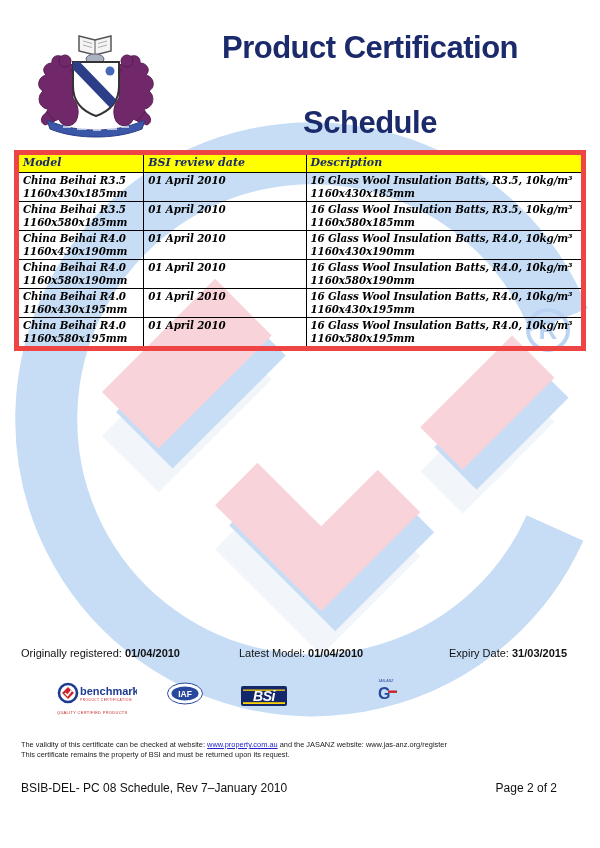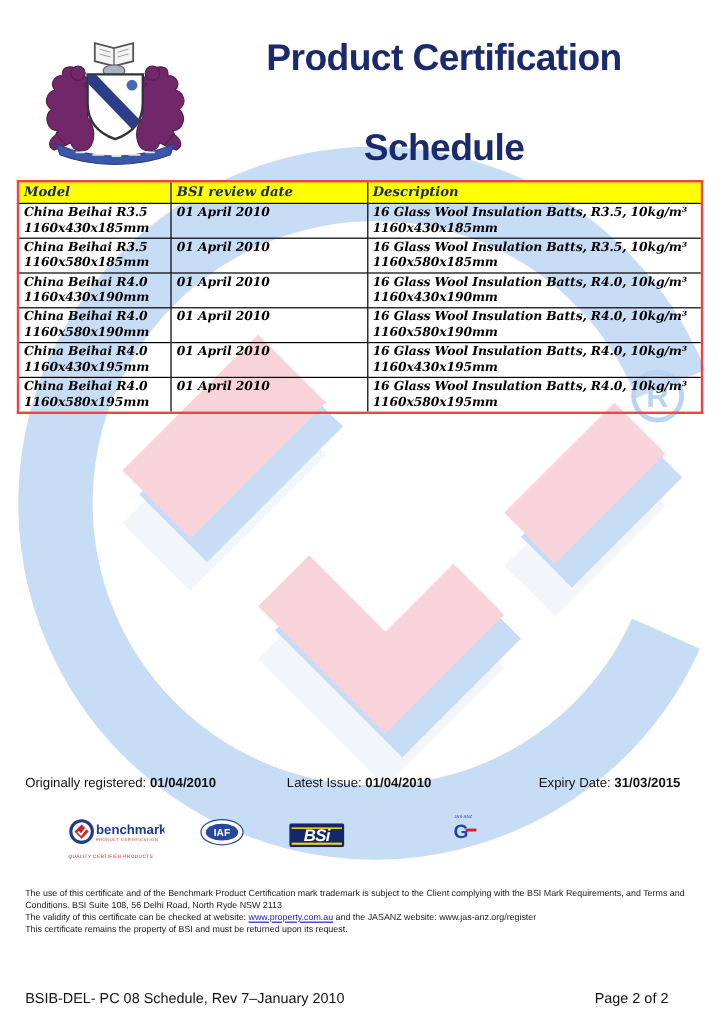--- a/index.html
+++ b/index.html
@@ -12,21 +12,21 @@
   .title-block{position:absolute;left:160px;top:30px;width:420px;text-align:center;z-index:1;
                color:#1b2a6b;font-weight:bold;font-size:31px;letter-spacing:-0.5px;}
   .title-line1{margin:0;}
   .title-line2{margin-top:39px;}
   
   .sched-table{position:absolute;left:14px;top:150px;z-index:1;border-collapse:collapse;
                width:572px;table-layout:fixed;
                font-family:"DejaVu Serif",serif;font-style:italic;font-weight:bold;}
   .sched-table td,.sched-table th{border:1px solid #000;padding:1px 4px;vertical-align:top;
                overflow:hidden;white-space:nowrap;text-align:left;}
-  .sched-table{border:2px solid #ef4444;font-style:italic;}
+  .sched-table{border:5px solid #ef4444;font-style:italic;}
   .sched-table th{background:#ffff00;color:#1a2a6c;font-size:11px;height:15px;line-height:14px;}
   .sched-table td{background:transparent;color:#000;font-size:10.3px;line-height:12.5px;
                   height:26px;letter-spacing:-0.1px;}
   .col-model{width:127px;}
   .col-date{width:162px;}
   .col-desc{width:277px;}
   
   .dates-row{position:absolute;top:647px;left:0;width:600px;z-index:1;font-size:11px;color:#111;}
   .date-item{position:absolute;white-space:nowrap;}
   .date-item b{font-weight:bold;}
@@ -36,21 +36,21 @@
   .benchmark-logo{left:57px;top:681px;width:80px;text-align:left;}
   .benchmark-caption{font-size:4px;color:#c9252b;letter-spacing:0.3px;margin-top:1px;white-space:nowrap;}
   .iaf-logo{left:166px;top:682px;}
   .bsi-logo{left:241px;top:686px;}
   .jasanz-logo{left:371px;top:677px;}
   
   .footer-text{position:absolute;left:21px;top:740px;width:560px;z-index:1;
                font-size:7.4px;line-height:10px;color:#1a1a1a;}
   .footer-link{color:#2222cc;text-decoration:underline;}
   .docref-row{position:absolute;left:21px;top:781px;width:558px;z-index:1;
-              font-size:12px;color:#111;margin-top:44px;}
+              font-size:12px;color:#111;}
   .docref{float:left;}
   .pageno{float:right;margin-right:22px;}
 </style>
 </head>
 <body>
 
 <div class="page">
 
   <svg class="watermark" width="600" height="848" viewBox="0 0 600 848">
 
@@ -206,21 +206,21 @@
       <td>
             <div>16 Glass Wool Insulation Batts, R4.0, 10kg/m³</div>
             <div>1160x580x195mm</div>
           </td>
     </tr>
   </tbody>
     </table>
 
   <div class="dates-row">
     <span class="date-item d1"><span>Originally registered: </span><b>01/04/2010</b></span>
-    <span class="date-item d2"><span>Latest Issue: </span><b>01/04/2010</b></span>
+    <span class="date-item d2"><span>Latest Model: </span><b>01/04/2010</b></span>
     <span class="date-item d3"><span>Expiry Date: </span><b>31/03/2015</b></span>
   </div>
 
   <div class="logo benchmark-logo">
     <svg width="80" height="24" viewBox="0 0 80 24">
       <circle cx="11" cy="12" r="9" fill="#ffffff" stroke="#1d3c8f" stroke-width="2.6"></circle>
       <rect x="6.8" y="7.8" width="8.4" height="8.4" transform="rotate(45 11 12)" fill="#c9252b"></rect>
       <path d="M8,12 L10.5,14.5 L14.5,9.5" fill="none" stroke="#ffffff" stroke-width="1.6"></path>
       <text x="23" y="14" font-family="Liberation Sans, sans-serif" font-size="11" font-weight="bold" fill="#1d3c8f">benchmark</text>
       <text x="74" y="9" font-family="Liberation Sans, sans-serif" font-size="4" fill="#1d3c8f">™</text>
@@ -248,21 +248,20 @@
 
   <div class="logo jasanz-logo">
     <svg width="30" height="27" viewBox="0 0 30 27">
       <text x="15" y="5" font-family="Liberation Sans, sans-serif" font-size="3.6" fill="#27489c" text-anchor="middle">JAS-ANZ</text>
       <text x="7" y="21.5" font-family="Liberation Sans, sans-serif" font-size="16" font-weight="bold" fill="#27489c">G</text>
       <rect x="17" y="13.5" width="9" height="2.4" fill="#c9252b"></rect>
     </svg>
   </div>
 
   <div class="footer-text">
-    <div>The use of this certificate and of the Benchmark Product Certification mark trademark is subject to the Client complying with the BSI Mark Requirements, and Terms and Conditions. BSI Suite 108, 56 Delhi Road, North Ryde NSW 2113</div>
     <div>
       <span>The validity of this certificate can be checked at website: </span><a href="#" class="footer-link">www.property.com.au</a><span> and the JASANZ website: </span><span>www.jas-anz.org/register</span>
     </div>
     <div>This certificate remains the property of BSI and must be returned upon its request.</div>
   </div>
 
   <div class="docref-row">
     <span class="docref">BSIB-DEL- PC 08 Schedule, Rev 7–January 2010</span>
     <span class="pageno">Page 2 of 2</span>
   </div>

